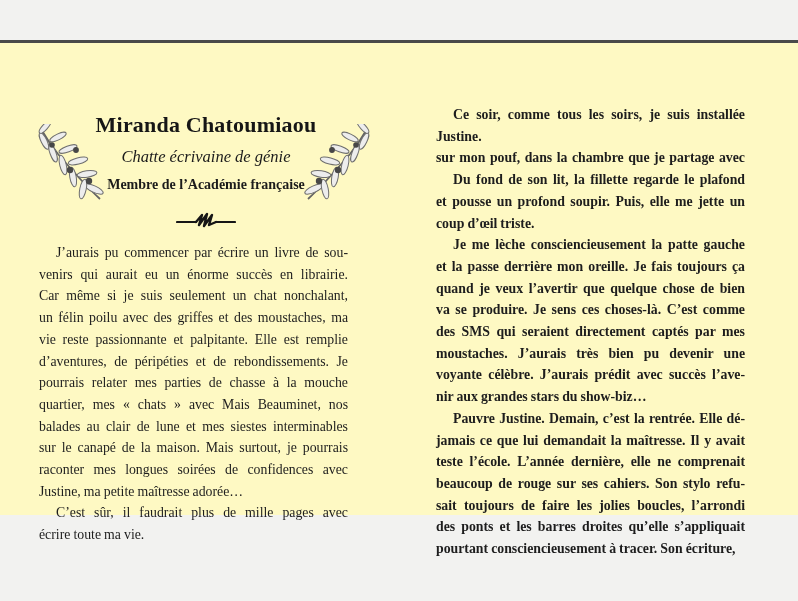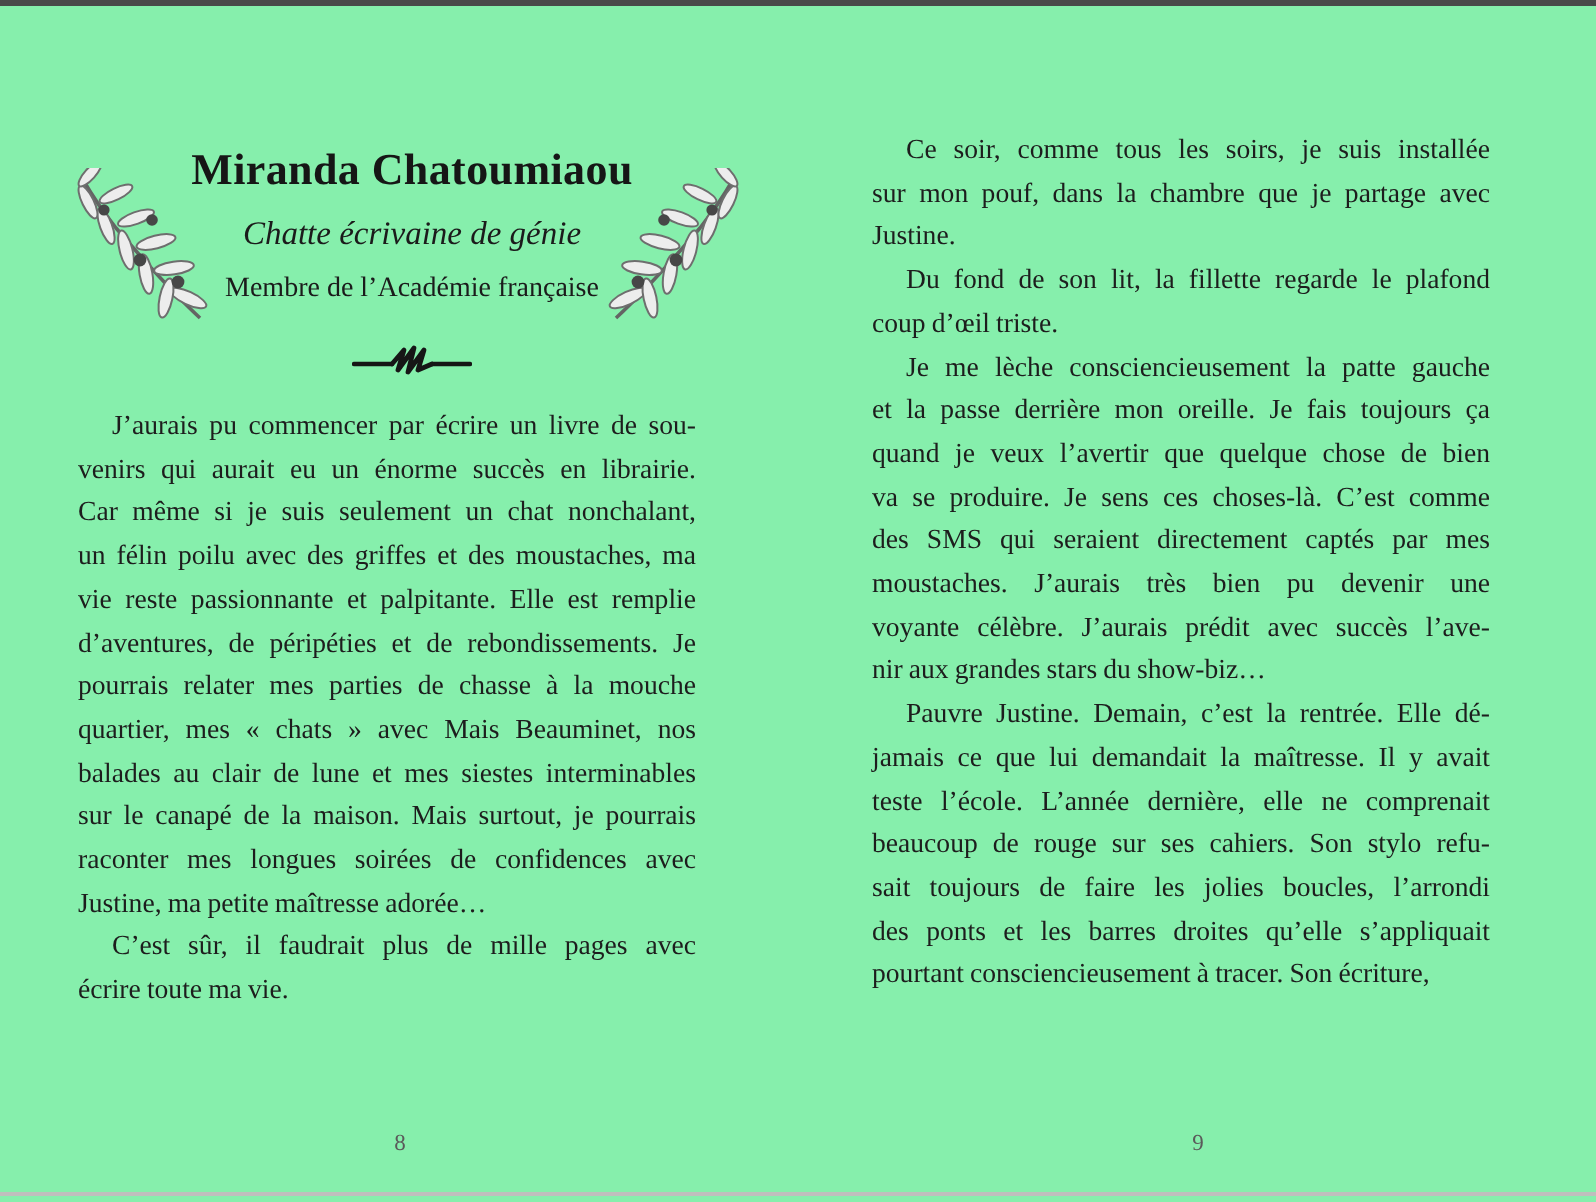--- a/index.html
+++ b/index.html
@@ -4,23 +4,24 @@
 <style>
   html, body { margin: 0; padding: 0; }
   body {
     width: 798px; height: 601px;
     background: #f2f2f0;
     font-family: "Liberation Serif", serif;
     overflow: hidden;
   }
   .spread {
     position: relative;
-    width: 798px; height: 601px;
-    background: #86efac;
+    width: 798px; height: 475px;
+    background: #fef9c3;
     color: #1d1d1d;
+    margin-top: 40px;
   }
   .edge-top {
     position: absolute; top: 0; left: 0; right: 0;
     height: 3px; background: #4a4a4a;
   }
   .edge-bottom {
     position: absolute; top: 596px; left: 0; right: 0;
     height: 2px; background: #bfbfbd;
   }
   .page { position: absolute; inset: 0; }
@@ -32,42 +33,42 @@
     font-size: 22px; line-height: 26px; font-weight: bold;
     letter-spacing: 0.2px; color: #161616;
   }
   .author-subtitle {
     position: absolute; top: 106px; left: 40px; width: 332px;
     text-align: center; font-style: italic;
     font-size: 16.5px; line-height: 22px; color: #1b1b1b;
   }
   .author-affiliation {
     position: absolute; top: 135px; left: 40px; width: 332px;
-    text-align: center; font-weight: normal;
+    text-align: center; font-weight: bold;
     font-size: 14px; line-height: 19px; color: #1b1b1b;
   }
   .ornament { position: absolute; width: 70px; height: 78px; }
   .ornament svg { width: 100%; height: 100%; }
   .ornament-left  { top: 84px; left: 36px; }
   .ornament-right { top: 84px; left: 302px; transform: scaleX(-1); }
 
   .flourish {
     position: absolute; top: 171px; left: 176px;
     width: 60px; height: 20px;
   }
   .flourish svg { width: 100%; height: 100%; }
 
   
   .body-text {
     position: absolute; width: 309px;
     font-size: 13.8px; line-height: 21.7px;
     word-spacing: -0.4px; color: #1d1d1d;
   }
   .body-left  { left: 39px;  top: 202px; }
-  .body-right { left: 436px; top: 64px;  }
+  .body-right { left: 436px; top: 64px; font-weight: bold;  }
   .line { text-align: justify; text-align-last: justify; }
   .line.plast { text-align-last: left; }
   .line.first { text-indent: 17px; }
 
   
   .pagenum {
     position: absolute; top: 566px; width: 22px;
     text-align: center; font-size: 11.5px; color: #5a5a5a;
   }
   .pagenum-left  { left: 189px; }
@@ -161,23 +162,24 @@
         <div class="line first">C’est sûr, il faudrait plus de mille pages avec</div>
         <div class="line plast">écrire toute ma vie.</div>
       </div>
 
     <div class="pagenum pagenum-left">8</div>
   </section>
 
   <section class="page">
     <div class="body-text body-right">
         <div class="line first">Ce soir, comme tous les soirs, je suis installée</div>
+        <div class="line plast">Justine.</div>
         <div class="line">sur mon pouf, dans la chambre que je partage avec</div>
-        <div class="line plast">Justine.</div>
         <div class="line first">Du fond de son lit, la fillette regarde le plafond</div>
+        <div class="line">et pousse un profond soupir. Puis, elle me jette un</div>
         <div class="line plast">coup d’œil triste.</div>
         <div class="line first">Je me lèche consciencieusement la patte gauche</div>
         <div class="line">et la passe derrière mon oreille. Je fais toujours ça</div>
         <div class="line">quand je veux l’avertir que quelque chose de bien</div>
         <div class="line">va se produire. Je sens ces choses-là. C’est comme</div>
         <div class="line">des SMS qui seraient directement captés par mes</div>
         <div class="line">moustaches. J’aurais très bien pu devenir une</div>
         <div class="line">voyante célèbre. J’aurais prédit avec succès l’ave-</div>
         <div class="line plast">nir aux grandes stars du show-biz…</div>
         <div class="line first">Pauvre Justine. Demain, c’est la rentrée. Elle dé-</div>

